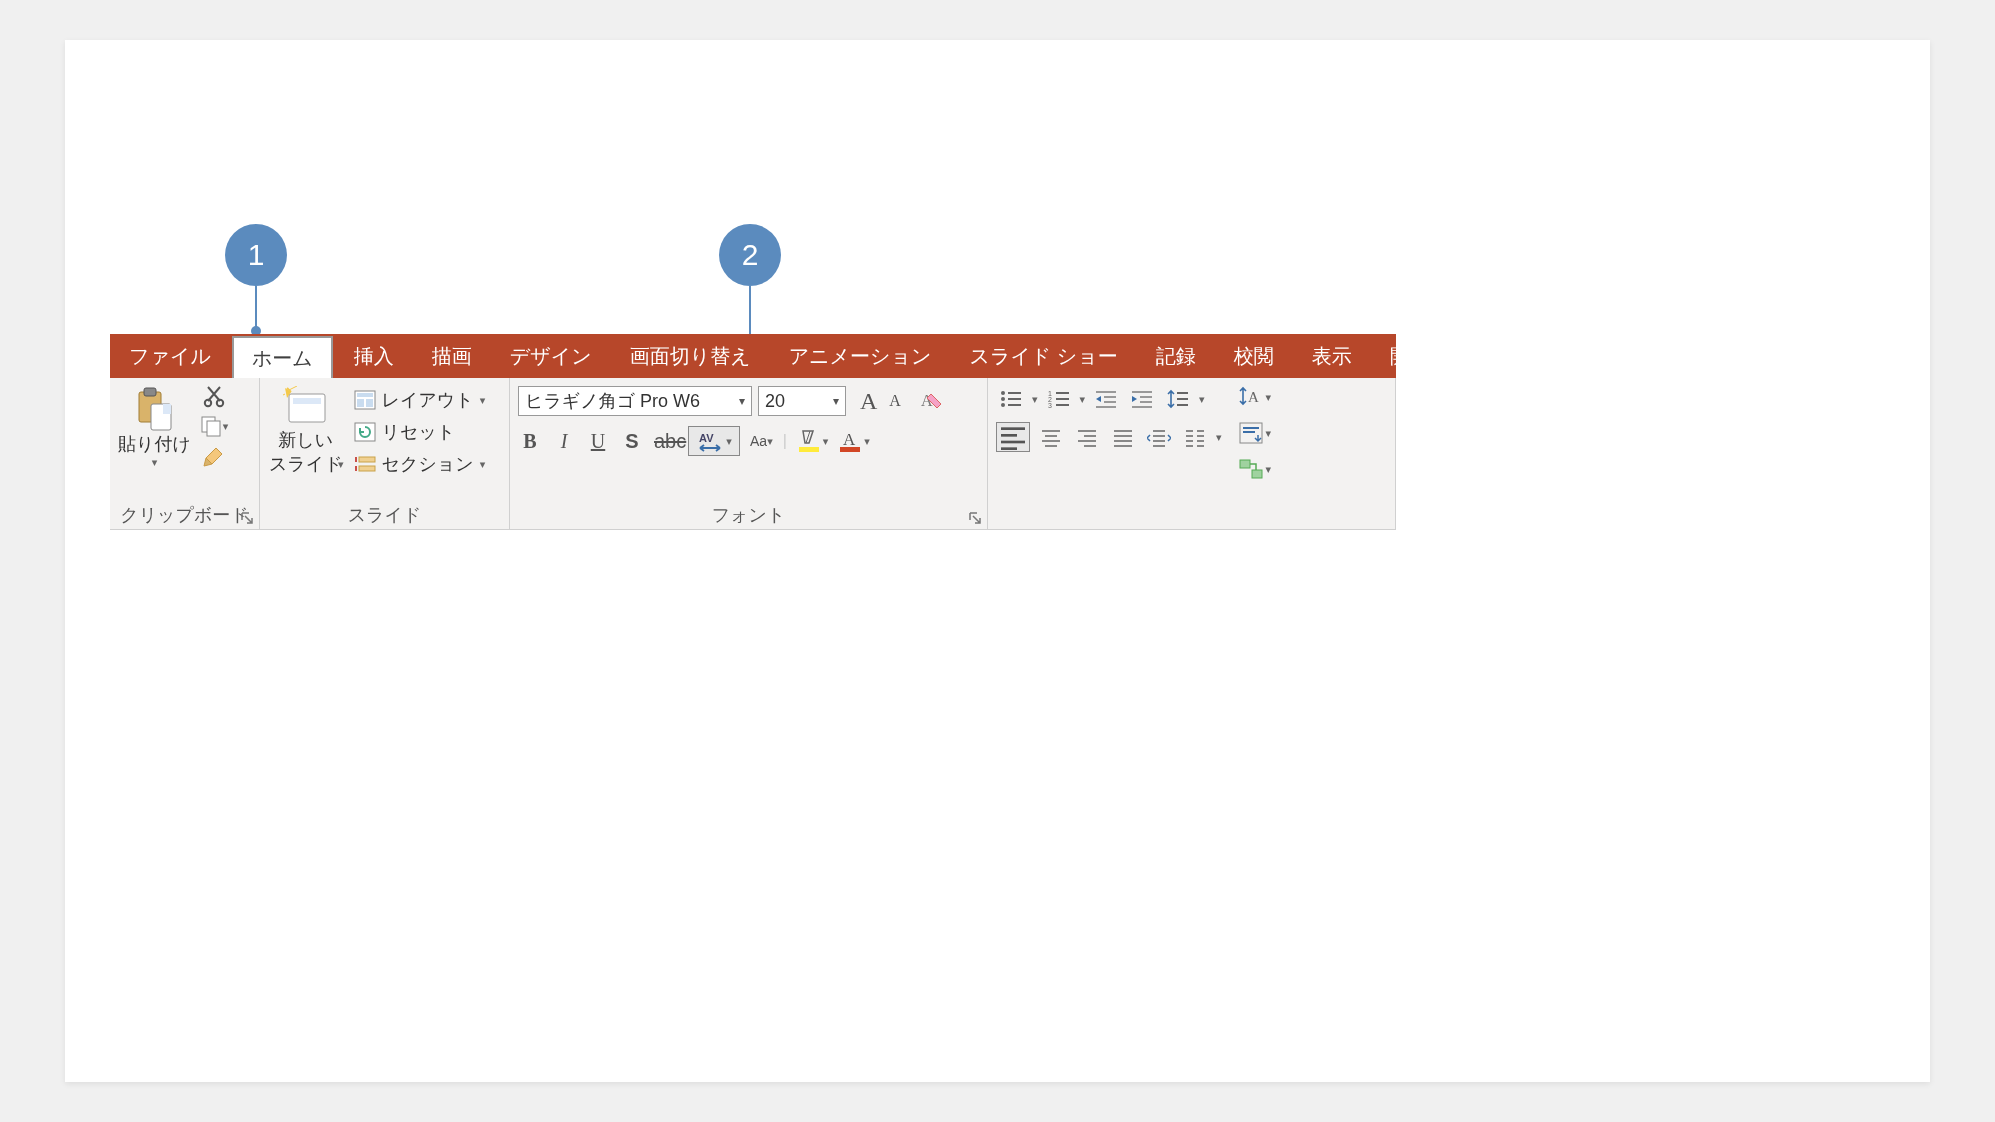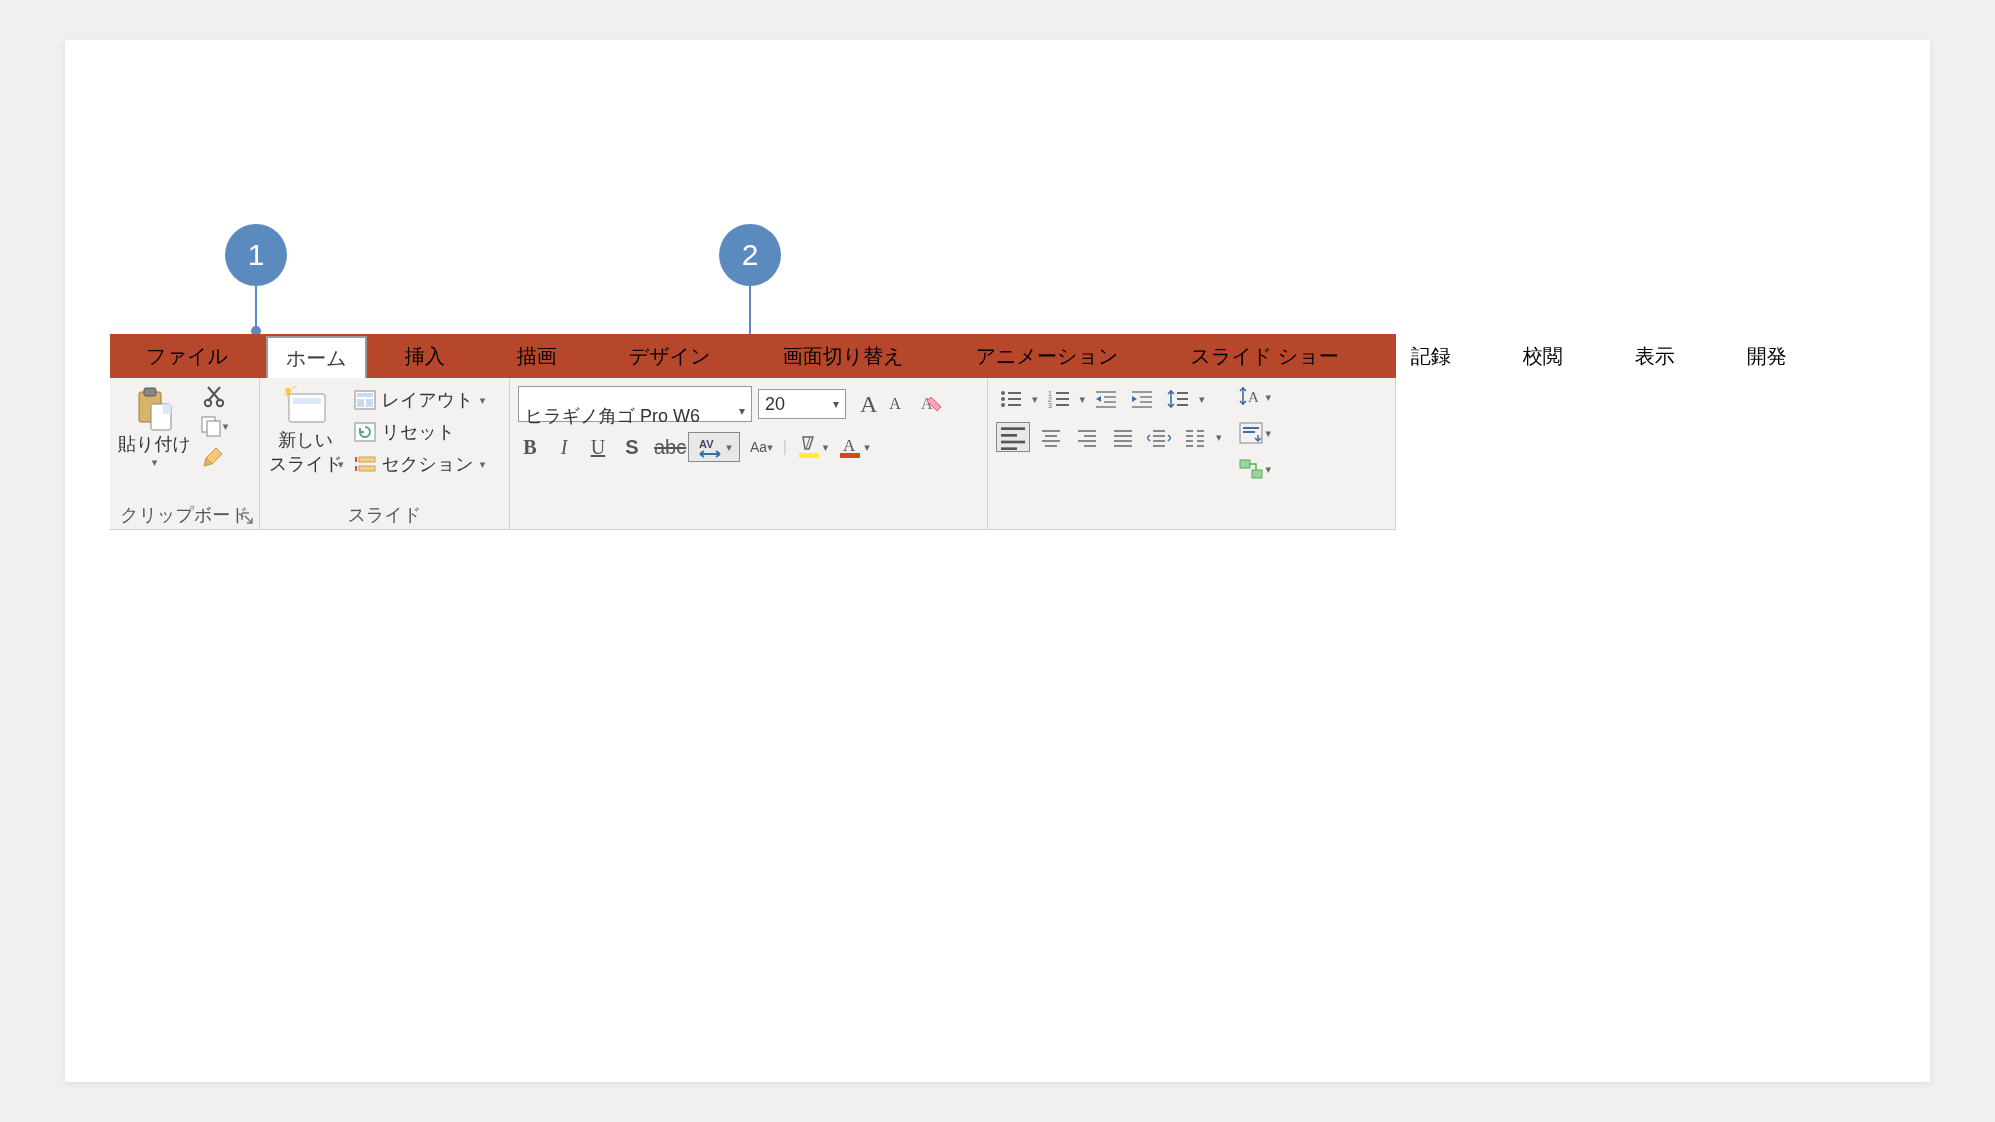--- a/index.html
+++ b/index.html
@@ -52,23 +52,23 @@
     top: 294px;
     width: 1286px;
   }
   .tabbar {
     display: flex;
     background: #b7472a;
     height: 44px;
     align-items: stretch;
   }
   .tab {
-    color: #000000;
+    color: #ffffff;
     font-size: 20px;
-    padding: 0 36px;
+    padding: 0 19px;
     display: flex;
     align-items: center;
     white-space: nowrap;
     cursor: pointer;
   }
   .tab.active {
     background: #fff;
     color: #404040;
     border: 2px solid #999;
     border-bottom: none;
@@ -128,21 +128,21 @@
   .newslide svg { width: 46px; height: 42px; }
   .slide-opts { margin-left: 10px; gap: 8px; }
   .slide-opt { gap: 6px; }
   .slide-opt svg { width: 22px; height: 20px; }
 
   
   .font-group { width: 478px; }
   .font-row1 { gap: 6px; margin-bottom: 10px; margin-top:2px;}
   .fontname-box {
     width: 234px; height: 30px; border: 1px solid #999; background:#fff;
-    display:flex; align-items:flex-start; padding: 17px 6px; font-size: 18px; color:#333;
+    display:flex; align-items:center; padding: 0 6px; font-size: 18px; color:#333;
   }
   .fontname-box .dd { margin-left:auto; }
   .fontsize-box {
     width: 88px; height: 30px; border: 1px solid #999; background:#fff;
     display:flex; align-items:center; padding: 0 6px; font-size: 18px; color:#333;
   }
   .fontsize-box .dd { margin-left:auto; }
   .grow-shrink .Abut { font-size: 20px; color:#555; padding:0 4px; font-family: "Times New Roman", serif;}
   .clearfmt svg { width:24px; height:22px; }
   .font-row2 { gap: 10px; align-items:center; }
@@ -372,20 +372,29 @@
               <span class="fontcolor-btn iconbox">
                 <svg viewBox="0 0 26 24">
                     <text x="5" y="16" font-size="17" fill="#555" font-family="serif">A</text>
                     <rect x="2" y="18" width="20" height="5" fill="#d24726"></rect>
                   </svg>
               </span>
               <span class="chev">▾</span>
             </span>
           </div>
         </div>
+        <div class="group-label">
+          <span>フォント</span>
+          <span class="launcher">
+            <svg viewBox="0 0 14 14">
+                <path d="M2 2 H9 M2 2 V9" stroke="#777" stroke-width="1.5" fill="none"></path>
+                <path d="M5 5 L12 12 M12 7 V12 H7" stroke="#777" stroke-width="1.5" fill="none"></path>
+              </svg>
+          </span>
+        </div>
       </div>
 
       <div class="group para-group">
         <div class="group-content">
           <div class="col">
             <div class="row para-row">
               <span class="pbtn">
                   <svg viewBox="0 0 24 22">
                     <circle cx="4" cy="5" r="2" fill="#666"></circle>
                     <circle cx="4" cy="11" r="2" fill="#666"></circle>

